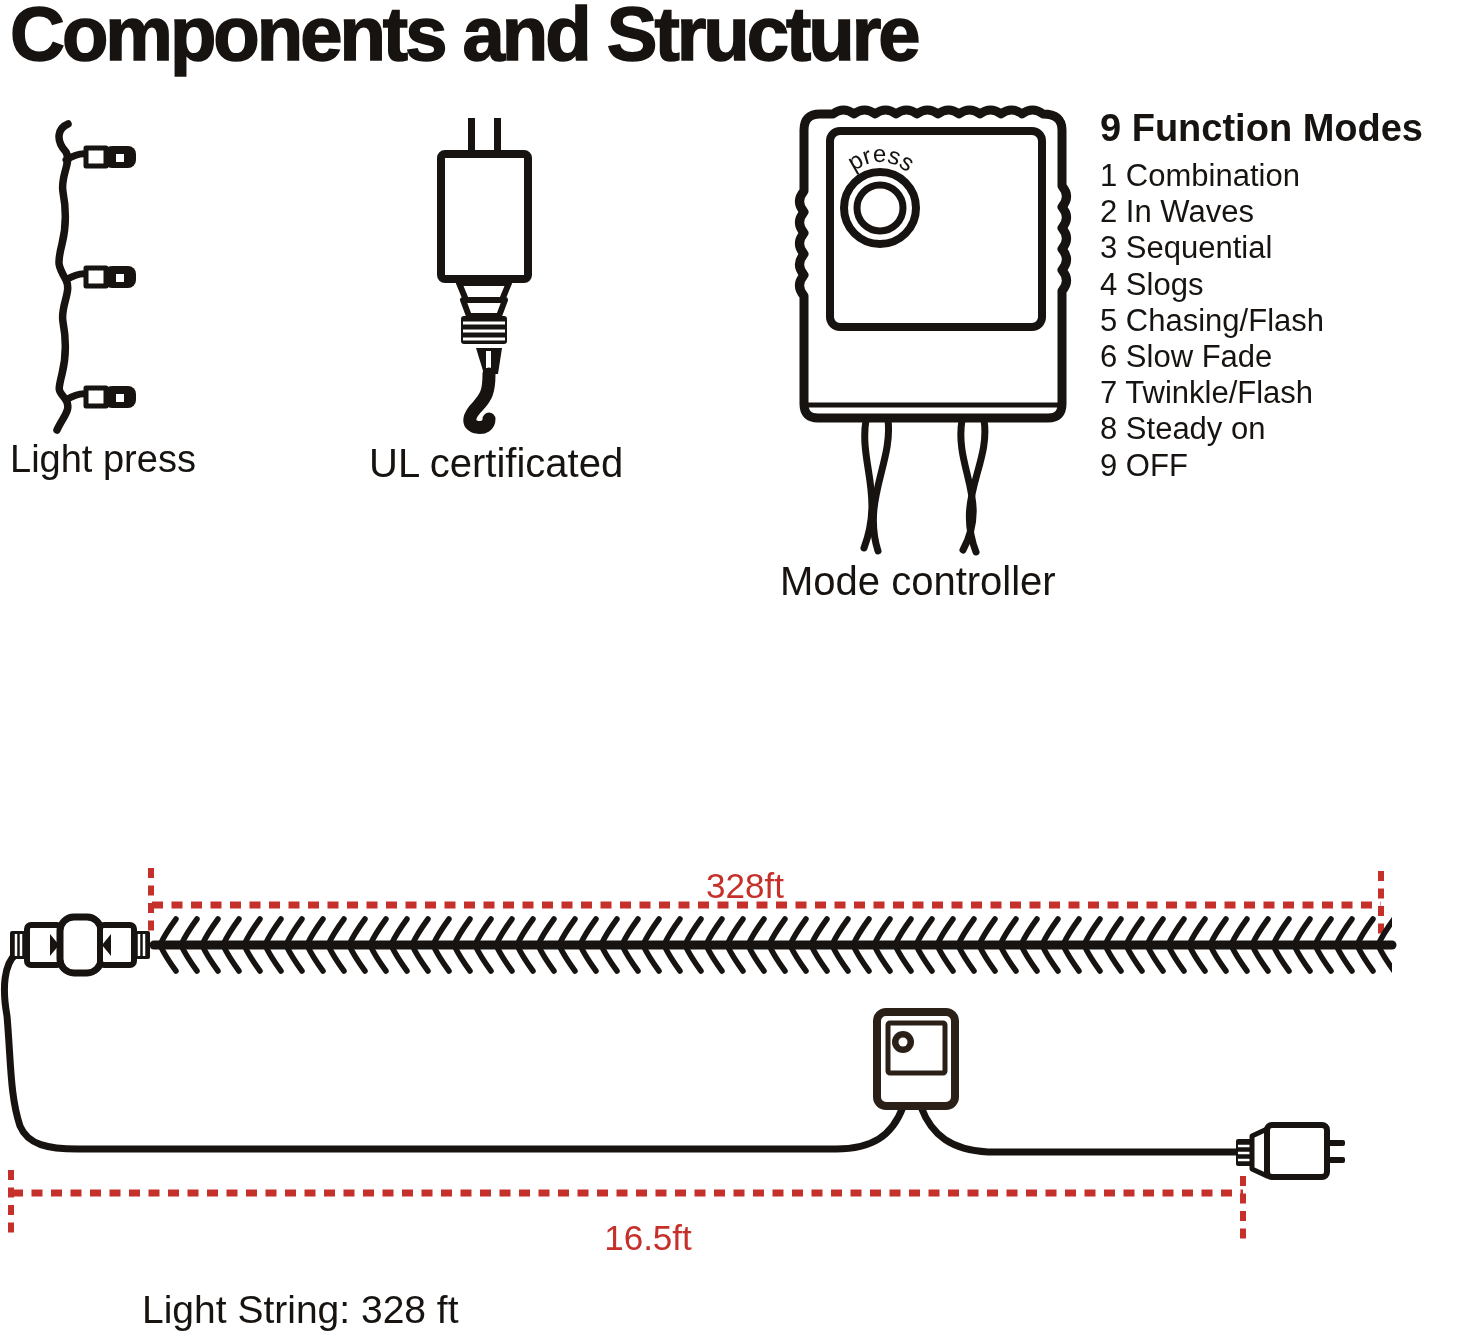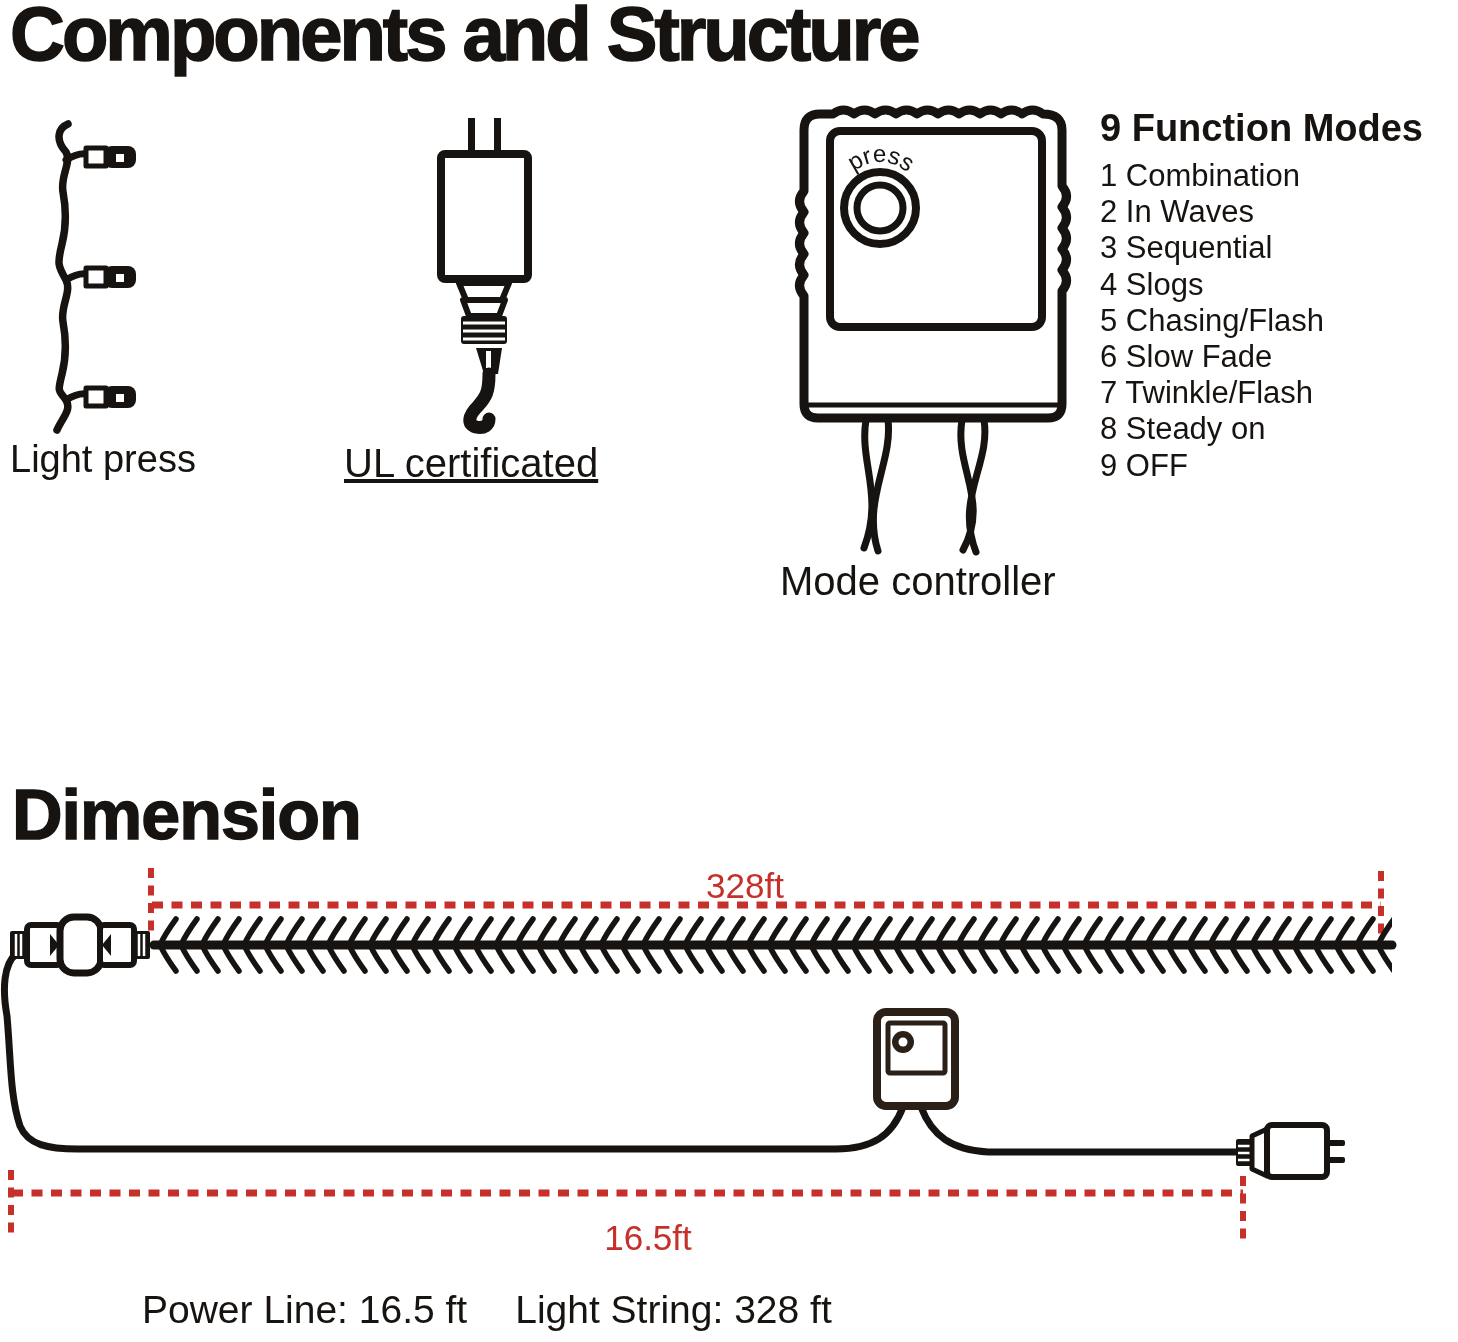--- a/index.html
+++ b/index.html
@@ -69,21 +69,21 @@
     <path class="sw" stroke-width="6" d="M463,300 L505,300 L499,316 L469,316 Z"></path>
     <rect class="f" x="461" y="316" width="46" height="28" rx="3"></rect>
     <line x1="463" y1="323" x2="505" y2="323" stroke="#fff" stroke-width="3"></line>
     <line x1="463" y1="331" x2="505" y2="331" stroke="#fff" stroke-width="3"></line>
     <line x1="463" y1="339" x2="505" y2="339" stroke="#fff" stroke-width="3"></line>
     <rect class="w" x="470" y="344" width="28" height="4"></rect>
     <path class="f" d="M476,348 L502,348 L498,374 L484,374 Z"></path>
     <rect class="w" x="486" y="351" width="5" height="17"></rect>
     <path class="s" stroke-width="13" d="M489,374 C489,392 486,397 478,406 C468,416 467,424 476,427 C484,429 489,425 489,419"></path>
   </svg>
-  <div class="part-label two-line abs" style="left:344px;top:438px;text-decoration:underline;">
+  <div class="part-label two-line abs" style="left:369px;top:438px;">
     <div>UL certificated</div>
   </div>
 
   <svg class="abs" style="left:795px;top:102px;" width="295" height="470" viewBox="795 102 295 470" xmlns="http://www.w3.org/2000/svg" xmlns:xlink="http://www.w3.org/1999/xlink">
     <defs>
       <path id="pressArc" d="M846,178 Q880,146 914,178"></path>
     </defs>
     <path class="sw" stroke-width="9" d="M833,114 q10.5,-8 21,0 q10.5,-8 21,0 q10.5,-8 21,0 q10.5,-8 21,0 q10.5,-8 21,0 q10.5,-8 21,0 q10.5,-8 21,0 q10.5,-8 21,0 q10.5,-8 21,0 q10.5,-8 21,0
              Q1062,114 1062,130 L1062,186 q9,10.5 0,21 q9,10.5 0,21 q9,10.5 0,21 q9,10.5 0,21 q9,10.5 0,21 L1062,404 Q1062,418 1048,418 L818,418 Q804,418 804,404
              L804,296 q-9,-10.5 0,-21 q-9,-10.5 0,-21 q-9,-10.5 0,-21 q-9,-10.5 0,-21 q-9,-10.5 0,-21 L804,130 Q804,114 820,114 L833,114 Z"></path>
@@ -109,21 +109,20 @@
       <li>3 Sequential</li>
       <li>4 Slogs</li>
       <li>5 Chasing/Flash</li>
       <li>6 Slow Fade</li>
       <li>7 Twinkle/Flash</li>
       <li>8 Steady on</li>
       <li>9 OFF</li>
     </ul>
   </div>
 
-  <h2 class="big-title abs" style="left:12px;top:780px;">Dimension</h2>
 
   <svg class="abs" style="left:0;top:855px;" width="1458" height="405" viewBox="0 855 1458 405">
     <defs>
       <pattern id="barbs" x="158" y="908" width="21" height="74" patternUnits="userSpaceOnUse">
         <path class="s" stroke-width="5.5" d="M2,37 Q7,26 18,11"></path>
         <path class="s" stroke-width="5.5" d="M2,37 Q7,48 18,63"></path>
       </pattern>
     </defs>
 
     <text class="rt" x="745" y="898" text-anchor="middle" font-size="35">328ft</text>
@@ -169,17 +168,16 @@
       <rect class="f" x="1327" y="1157" width="18" height="6" rx="2"></rect>
     </g>
 
     <line class="rd" stroke-width="7" stroke-dasharray="11 8.5" x1="12" y1="1193" x2="1243" y2="1193"></line>
     <line class="rd" stroke-width="6" stroke-dasharray="10 7.5" x1="11" y1="1170" x2="11" y2="1233"></line>
     <line class="rd" stroke-width="6" stroke-dasharray="10 7.5" x1="1243" y1="1176" x2="1243" y2="1239"></line>
     <text class="rt" x="648" y="1250" text-anchor="middle" font-size="35">16.5ft</text>
   </svg>
 
   <div class="summary abs" style="left:142px;top:1288px;">
-    <span>Power Line: 16.5 ft</span>
     <span>Light String: 328 ft</span>
   </div>
 
 </div>
 
 </body></html>

